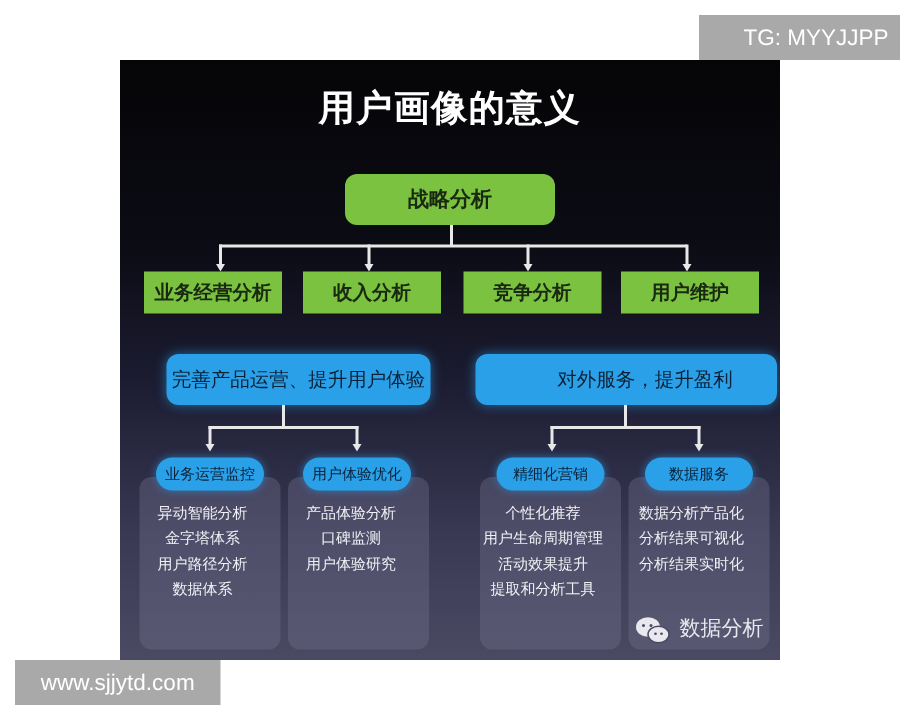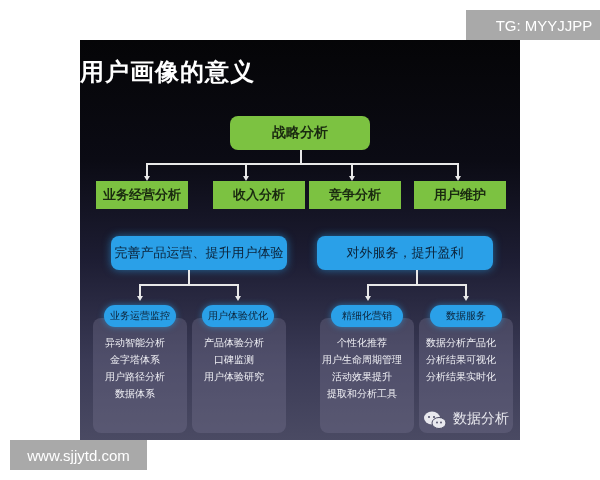--- a/index.html
+++ b/index.html
@@ -1,19 +1,19 @@
 <!DOCTYPE html>
 <html><head>
 <meta charset="utf-8">
 <style>
   html,body{margin:0;padding:0;}
   body{width:600px;height:480px;background:#ffffff;position:relative;overflow:hidden;font-family:"DejaVu Sans",sans-serif;}
   .canvas{position:absolute;left:80px;top:40px;width:440px;height:400px;
     background:linear-gradient(180deg,#050507 0%,#0b0b14 30%,#1d1d33 55%,#3a3a55 80%,#4a4a63 100%);overflow:hidden;}
-  .title{position:absolute;left:0;top:16px;width:440px;text-align:left;color:#ffffff;font-size:24px;font-weight:bold;letter-spacing:1px;}
+  .title{position:absolute;left:0;top:16px;width:440px;text-align:center;color:#ffffff;font-size:24px;font-weight:bold;letter-spacing:1px;}
   .green{position:absolute;background:#7cc241;color:#1a2a10;font-weight:bold;font-size:13px;display:flex;align-items:center;justify-content:center;}
   .g-top{left:150px;top:76px;width:140px;height:34px;border-radius:8px;font-size:14px;}
   .g-sub{top:141px;height:28px;width:92px;}
   .line{position:absolute;background:#e8e8e8;}
   .arrow{position:absolute;width:0;height:0;border-left:3px solid transparent;border-right:3px solid transparent;border-top:5px solid #e8e8e8;}
   .blue{position:absolute;background:#2aa0e8;color:#0b2238;font-size:13px;display:flex;align-items:center;justify-content:center;border-radius:8px;box-shadow:0 0 8px rgba(42,160,232,0.6);}
   .panel{position:absolute;top:278px;height:115px;width:94px;background:rgba(120,118,145,0.35);border-radius:8px;}
   .pill{position:absolute;top:265px;height:22px;background:#2aa0e8;border-radius:11px;color:#0b2238;font-size:10px;display:flex;align-items:center;justify-content:center;box-shadow:0 0 6px rgba(42,160,232,0.6);}
   .items{position:absolute;top:294px;width:84px;color:#f0f0f5;font-size:10px;text-align:center;line-height:17px;}
   .items div{white-space:nowrap;}
@@ -34,26 +34,26 @@
   <div class="line" style="left:66px;top:123px;width:2px;height:13px;"></div>
   <div class="line" style="left:165px;top:123px;width:2px;height:13px;"></div>
   <div class="line" style="left:271px;top:123px;width:2px;height:13px;"></div>
   <div class="line" style="left:377px;top:123px;width:2px;height:13px;"></div>
   <div class="arrow" style="left:64px;top:136px;"></div>
   <div class="arrow" style="left:163px;top:136px;"></div>
   <div class="arrow" style="left:269px;top:136px;"></div>
   <div class="arrow" style="left:375px;top:136px;"></div>
 
   <div class="green g-sub" style="left:16px;width:92px;">业务经营分析</div>
-  <div class="green g-sub" style="left:122px;margin-left:11px;">收入分析</div>
+  <div class="green g-sub" style="left:122px;">收入分析</div>
   <div class="green g-sub" style="left:229px;">竞争分析</div>
   <div class="green g-sub" style="left:334px;">用户维护</div>
 
   <div class="blue" style="left:31px;top:196px;width:176px;height:34px;">完善产品运营、提升用户体验</div>
-  <div class="blue" style="left:237px;top:196px;width:176px;height:34px;">对外服务，提升盈利</div>
+  <div class="blue" style="left:237px;top:196px;width:176px;height:34px;padding-left:25px;">对外服务，提升盈利</div>
 
   <div class="line" style="left:108px;top:230px;width:2px;height:14px;"></div>
   <div class="line" style="left:59px;top:244px;width:100px;height:2px;"></div>
   <div class="line" style="left:59px;top:244px;width:2px;height:12px;"></div>
   <div class="line" style="left:157px;top:244px;width:2px;height:12px;"></div>
   <div class="arrow" style="left:57px;top:256px;"></div>
   <div class="arrow" style="left:155px;top:256px;"></div>
 
   <div class="line" style="left:336px;top:230px;width:2px;height:14px;"></div>
   <div class="line" style="left:287px;top:244px;width:100px;height:2px;"></div>

